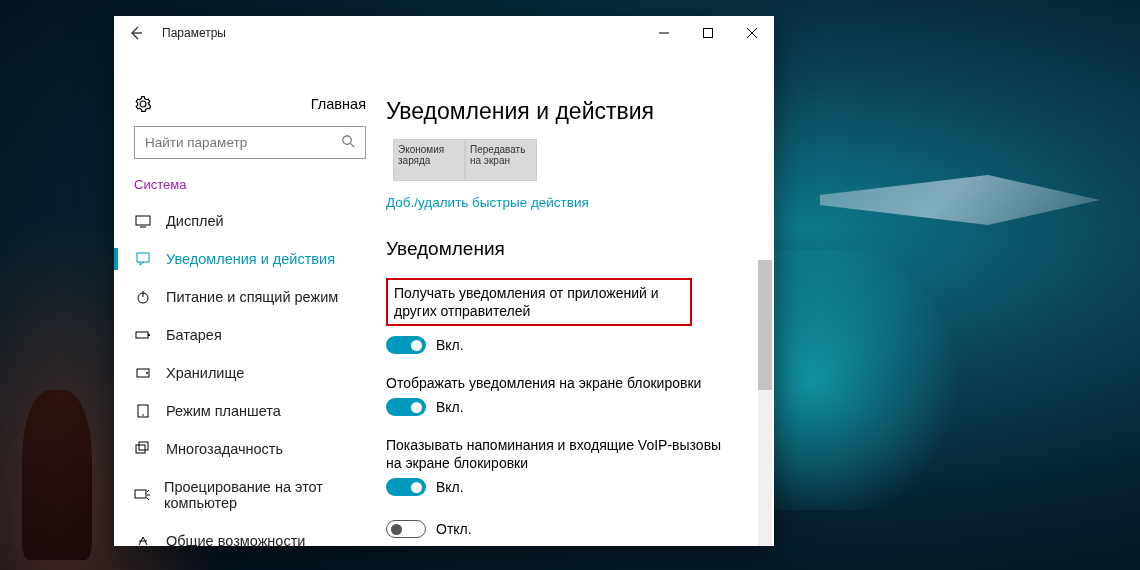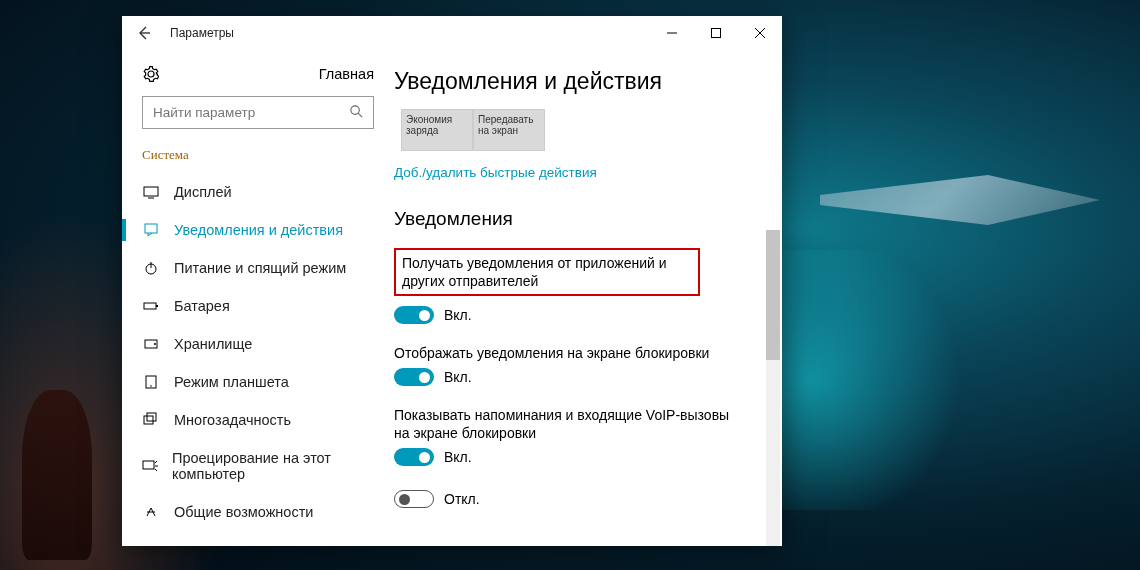--- a/index.html
+++ b/index.html
@@ -18,25 +18,26 @@
 }
 .bg-glow { position:absolute; right:140px; bottom:60px; width:380px; height:260px;
   background: radial-gradient(circle,#17d3e0 0%, rgba(23,211,224,0) 65%); opacity:.55;}
 .bg-cloud { position:absolute; left:0; bottom:0; width:220px; height:360px;
   background: radial-gradient(ellipse at 30% 80%, rgba(105,55,40,.7), rgba(47,28,22,0) 70%);}
 .bg-fig { position:absolute; left:22px; bottom:10px; width:70px; height:170px;
   background: linear-gradient(#2b100c,#160706); border-radius:40% 40% 10% 10%; opacity:.9;}
 
 
 .window {
-  position: absolute; left: 122px; top: 16px;
+  position: absolute; left: 114px; top: 16px;
   width: 660px; height: 530px;
   background: #ffffff; color: #000;
   display: flex; flex-direction: column;
   box-shadow: 0 6px 30px rgba(0,0,0,.5);
+  gap: 30px;
 }
 .titlebar {
   height: 34px; display: flex; align-items: center;
   background: #fff;
 }
 .back-btn {
   width: 44px; height: 34px; display:flex; align-items:center; justify-content:center;
   color:#333; font-size:17px;
 }
 .title { font-size: 12px; color:#222; padding-left:4px; }
@@ -51,21 +52,21 @@
 .home-row { display:flex; align-items:center; gap:12px; padding: 8px 20px 14px 20px; font-size:14.5px;justify-content:space-between; }
 .home-row .icon { width:18px; display:flex; justify-content:center; }
 .search-wrap { padding: 0 20px 18px 20px; }
 .search {
   width:100%; height:33px; border:1px solid #999; padding:0 32px 0 10px;
   font-size:13.5px; color:#0f766e; position:relative; background:#fff;
 }
 .search-box { position:relative; }
 .search-icon-pos { position:absolute; right:10px; top:8px; color:#666; }
 
-.group-title { padding: 0 20px 10px 20px; font-size:13px; color:#a16207;font-family:Liberation Serif, serif; }
+.group-title { padding: 0 20px 10px 20px; font-size:13px; color:#a21caf; }
 .nav { overflow-y:auto; flex:1; }
 .nav-item {
   display:flex; align-items:center; gap:14px;
   padding: 11px 20px; font-size:14.5px; color:#222; cursor:default;
 }
 .nav-item.active { color:#0099bc; position:relative; }
 .nav-item.active::before {
   content:""; position:absolute; left:0; top:8px; bottom:8px; width:4px; background:#0099bc;
 }
 .nav-item .icon { width:18px; display:flex; justify-content:center; }

